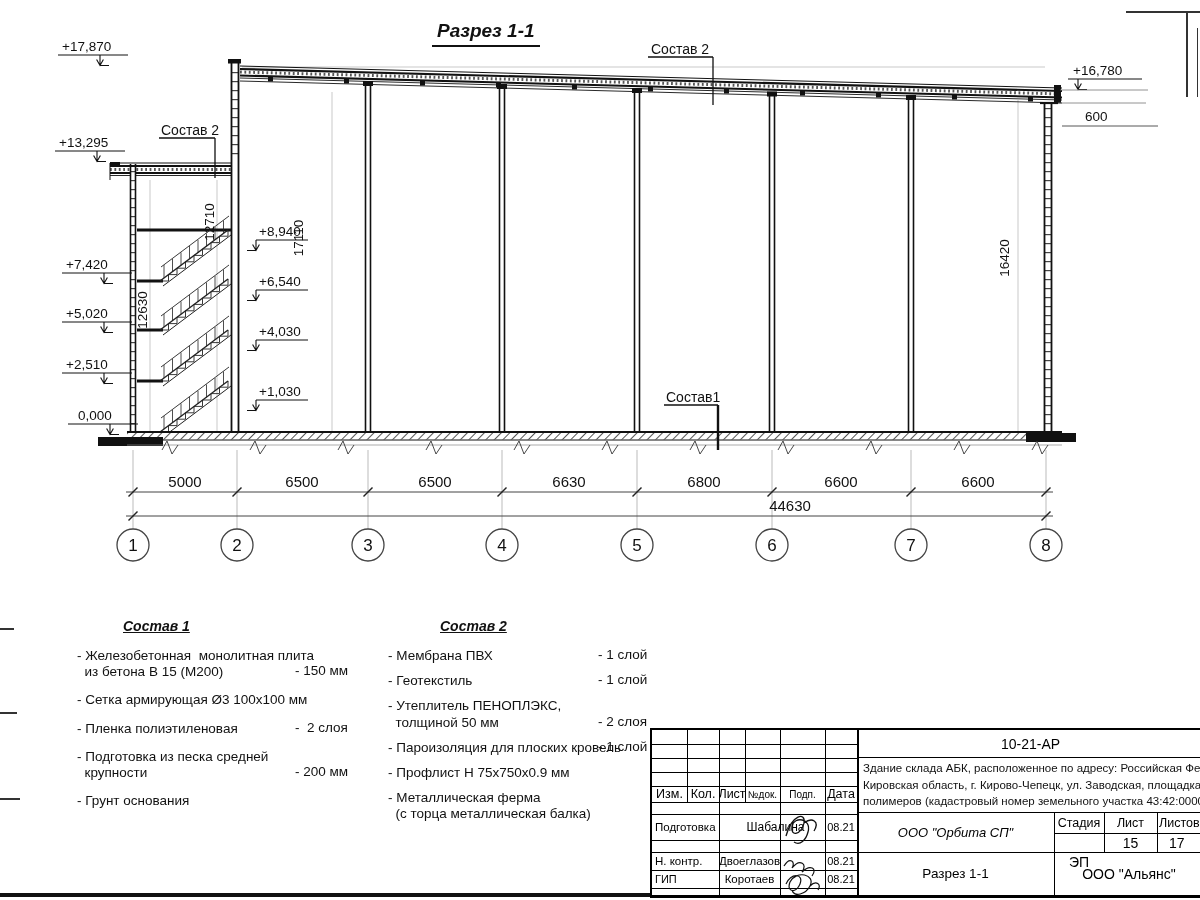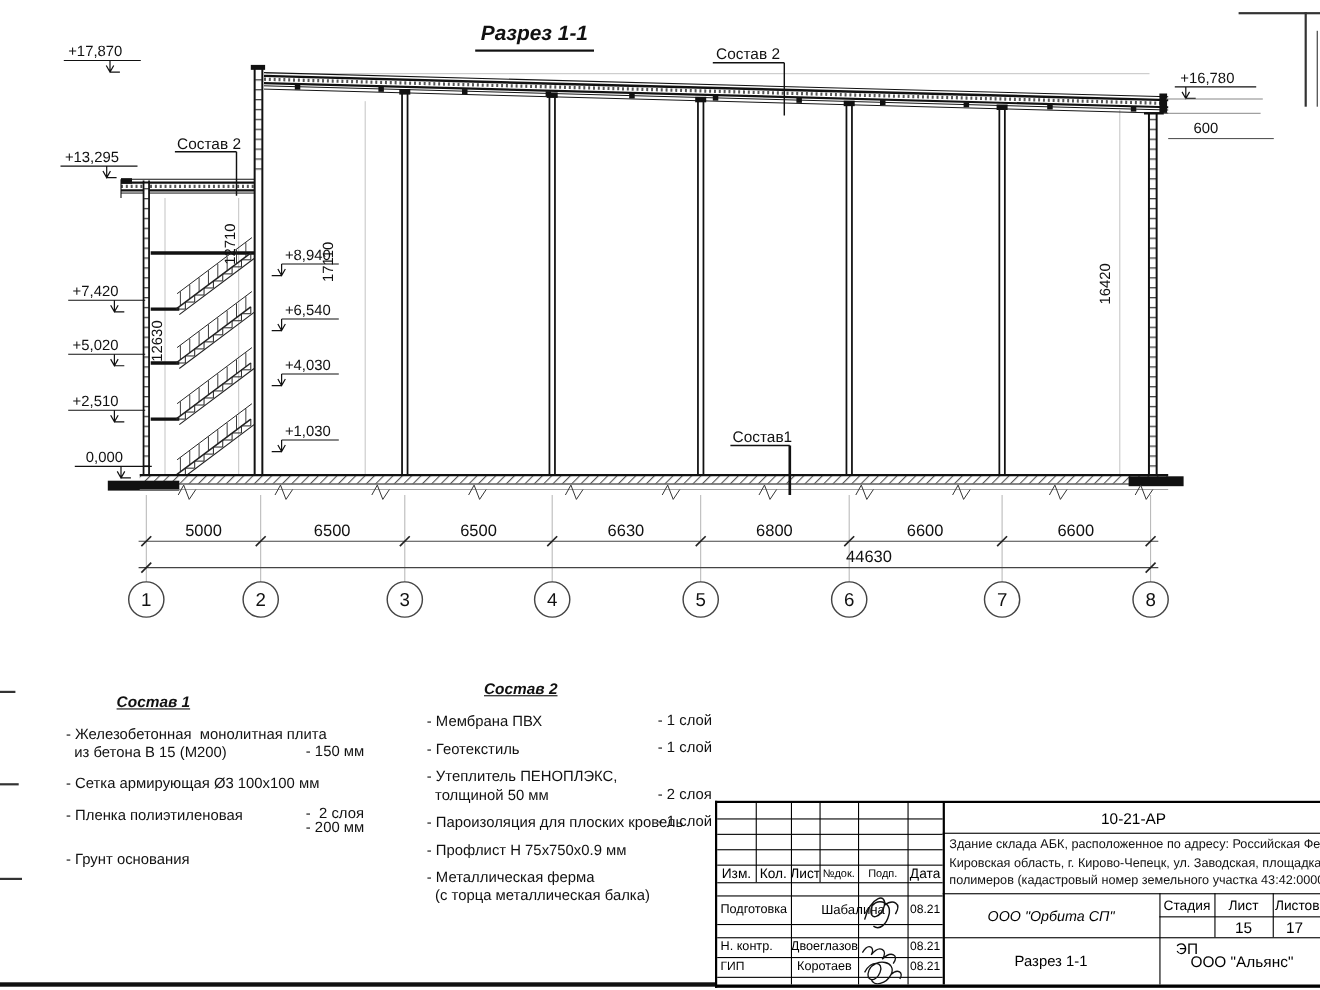--- a/index.html
+++ b/index.html
@@ -278,36 +278,38 @@
     <text class="t17" x="237" y="551" text-anchor="middle">2</text>
     <text class="t17" x="368" y="551" text-anchor="middle">3</text>
     <text class="t17" x="502" y="551" text-anchor="middle">4</text>
     <text class="t17" x="637" y="551" text-anchor="middle">5</text>
     <text class="t17" x="772" y="551" text-anchor="middle">6</text>
     <text class="t17" x="911" y="551" text-anchor="middle">7</text>
     <text class="t17" x="1046" y="551" text-anchor="middle">8</text>
   </g>
 </svg>
 
-<div class="legend" id="legend1" style="left:60px;top:618px;width:335px;margin-top:12px;">
+<div class="legend" id="legend1" style="left:77px;top:618px;width:335px;">
   <div class="ltitle" style="margin-left:46px;">Состав 1</div>
   <div class="lrow">
       <span class="lname">- Железобетонная  монолитная плита
   из бетона В 15 (М200)</span>
       <span class="lval">- 150 мм</span>
     </div>
   <div class="lrow">
       <span class="lname">- Сетка армирующая Ø3 100х100 мм</span>
       <span class="lval"></span>
     </div>
   <div class="lrow">
       <span class="lname">- Пленка полиэтиленовая</span>
       <span class="lval">-  2 слоя</span>
     </div>
   <div class="lrow">
+      <span class="lname">- Подготовка из песка средней
+  крупности</span>
       <span class="lval">- 200 мм</span>
     </div>
   <div class="lrow">
       <span class="lname">- Грунт основания</span>
       <span class="lval"></span>
     </div>
 </div>
 
 <div class="legend" id="legend2" style="left:388px;top:618px;width:300px;">
   <div class="ltitle" style="margin-left:52px;">Состав 2</div>

